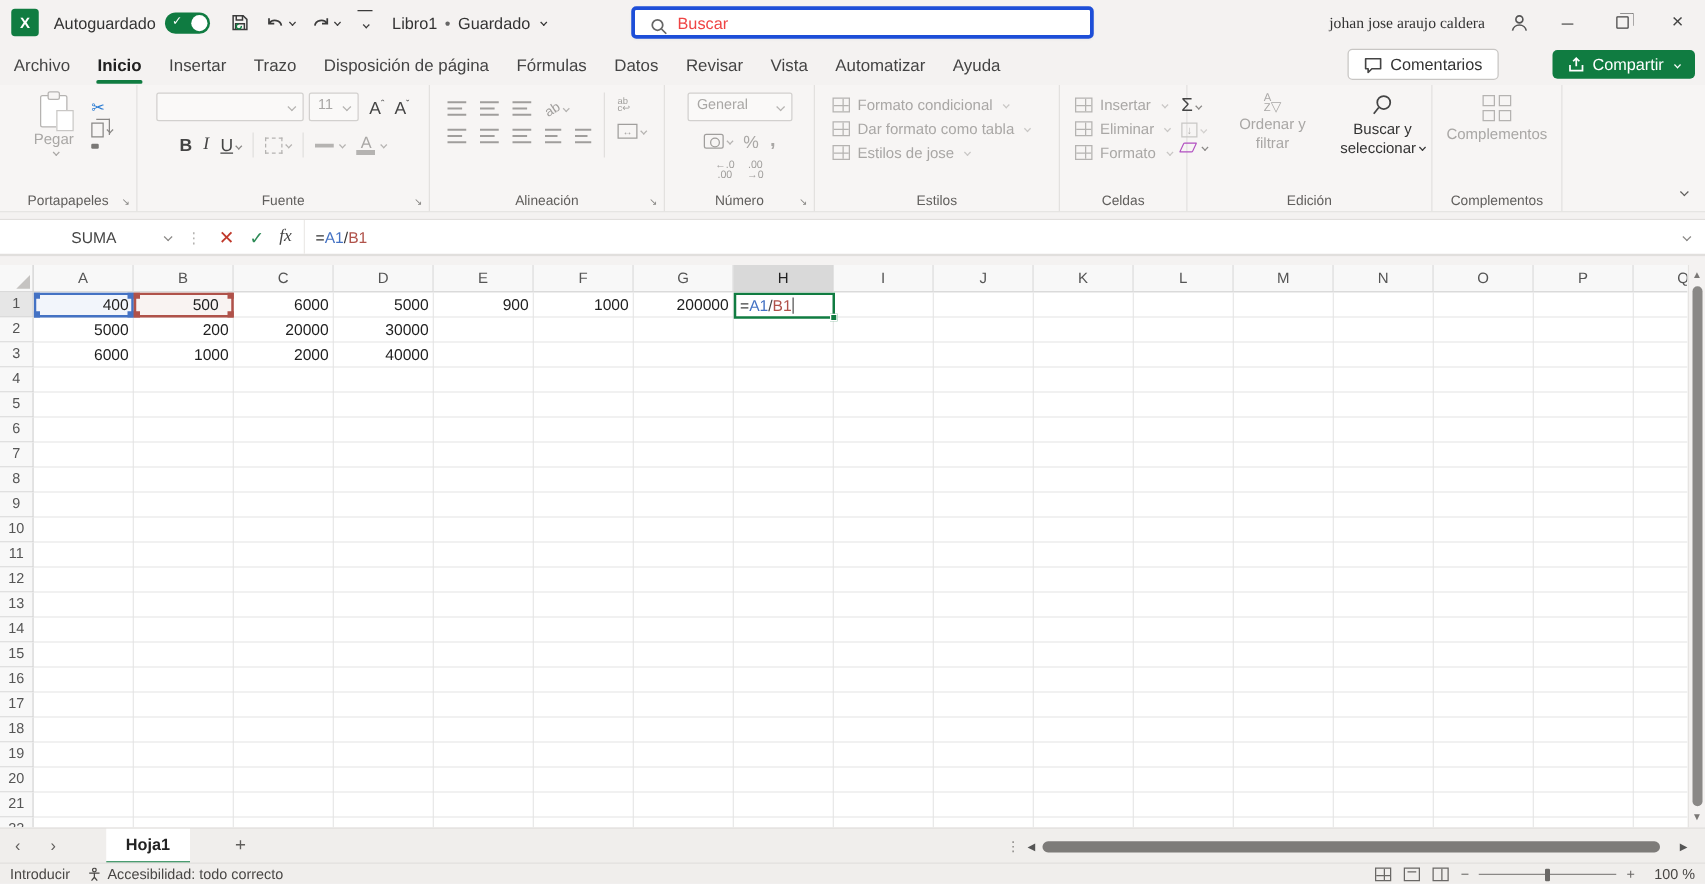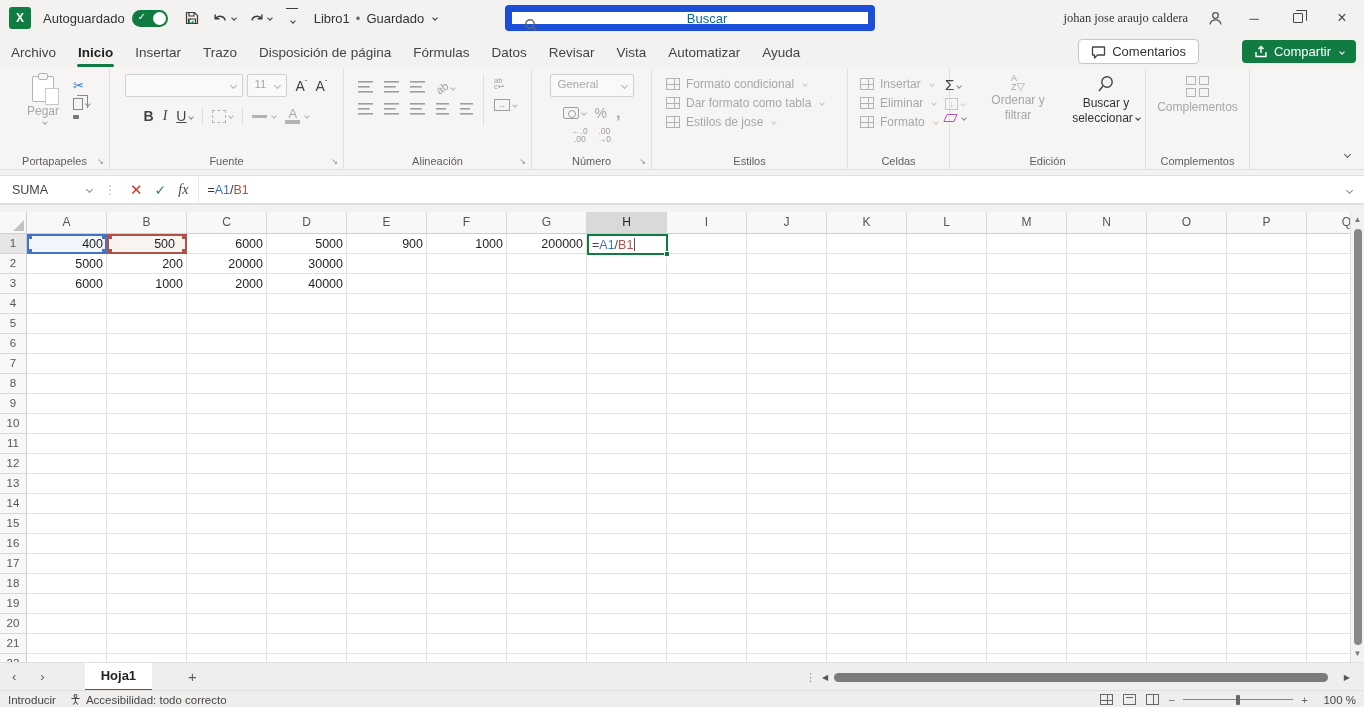--- a/index.html
+++ b/index.html
@@ -14,21 +14,21 @@
   .autosave{display:flex;align-items:center;font-size:13px;color:#333;gap:7px;}
   .toggle{width:36px;height:17px;background:#0f7b41;border-radius:9px;position:relative;}
   .toggle .tick{position:absolute;left:6px;top:1px;color:#fff;font-size:10px;}
   .toggle .knob{position:absolute;right:2px;top:2px;width:13px;height:13px;border-radius:50%;background:#fff;}
   .qat{display:flex;align-items:center;gap:4px;margin-left:12px;color:#3b3b3b;}
   .qat .btn{padding:3px 4px;border-radius:3px;display:flex;align-items:center;}
   .qat svg{display:block;}
   .morecmd{width:12px;border-top:1.4px solid #3b3b3b;padding-top:2px;text-align:center;margin-left:6px;}
   .docname{margin-left:16px;font-size:13px;color:#333;display:flex;align-items:center;gap:6px;}
   .docname .dot{color:#666;}
-  .searchbox{position:absolute;left:505px;top:5px;width:370px;height:26px;background:#fff;border:7px solid #1d4ed8;border-radius:4px;display:flex;align-items:center;padding-left:34px;font-size:13px;color:#0369a1;box-shadow:0 1px 2px rgba(0,0,0,.04);justify-content:center;}
+  .searchbox{position:absolute;left:505px;top:5px;width:370px;height:26px;background:#fff;border:3px solid #1d4ed8;border-radius:4px;display:flex;align-items:center;padding-left:34px;font-size:13px;color:#ef4444;box-shadow:0 1px 2px rgba(0,0,0,.04);}
   .searchbox svg{position:absolute;left:12px;top:6px;}
   .tb-right{position:absolute;right:0;top:0;height:36px;display:flex;align-items:center;}
   .username{font-size:12.5px;color:#333;margin-right:10px;font-family:Liberation Serif, serif;}
   .personbtn{width:34px;height:36px;display:flex;align-items:center;justify-content:center;}
   .winbtn{width:44px;height:36px;display:flex;align-items:center;justify-content:center;font-size:13px;color:#444;}
   .restore{width:10px;height:10px;border:1.2px solid #444;border-radius:1px;position:relative;}
   .restore::before{content:"";position:absolute;left:2px;top:-4px;width:10px;height:10px;border-top:1.2px solid #444;border-right:1.2px solid #444;border-radius:1px;}
   
   .tabrow{height:32px;background:#f4f2f1;display:flex;align-items:center;position:relative;font-size:13.5px;}
   .rtab{padding:6px 11px;color:#444;position:relative;white-space:nowrap;}
@@ -88,21 +88,21 @@
   .twoline{width:72px;text-align:center;font-size:12px;line-height:15px;}
   .addin-ico{width:24px;height:22px;display:grid;grid-template-columns:10px 10px;grid-template-rows:9px 9px;gap:3px;}
   .addin-ico span{border:1.4px solid #b5b3b1;}
   .analyze-ico{width:24px;height:22px;border:1.4px solid #b5b3b1;position:relative;background:
     linear-gradient(#b5b3b1,#b5b3b1) 4px 10px/2.5px 8px no-repeat,
     linear-gradient(#b5b3b1,#b5b3b1) 9px 6px/2.5px 12px no-repeat,
     linear-gradient(#b5b3b1,#b5b3b1) 14px 9px/2.5px 9px no-repeat;}
   .collapse-chv{position:absolute;right:14px;bottom:6px;color:#605e5c;}
   
   .fbar-wrap{height:42px;background:#f4f2f1;padding:5px 0 7px 0;}
-  .fbar{height:30px;background:#fff;border-top:1px solid #e1dfdd;border-bottom:2px solid #e1dfdd;display:flex;align-items:center;}
+  .fbar{height:30px;background:#fff;border-top:1px solid #e1dfdd;border-bottom:2px solid #e1dfdd;display:flex;align-items:center;padding-left:45px;}
   .namebox{width:100px;height:100%;display:flex;align-items:center;justify-content:space-between;padding:0 8px 0 12px;font-size:12.5px;color:#444;}
   .namebox .chv{color:#8a8886;}
   .fdots{color:#b5b3b1;font-size:12px;padding:0 4px;}
   .fbtns{display:flex;align-items:center;gap:12px;padding:0 10px;border-right:1px solid #eceae8;height:100%;}
   .fx-cancel{color:#c0392b;font-size:15px;}
   .fx-ok{color:#2e8b57;font-size:14px;}
   .fx-fn{font-style:italic;font-family:"Liberation Serif",serif;font-size:14px;color:#444;}
   .finput{flex:1;padding-left:8px;font-size:12.5px;color:#333;display:flex;align-items:center;}
   .fbar-chv{padding-right:12px;color:#8a8886;}
   

